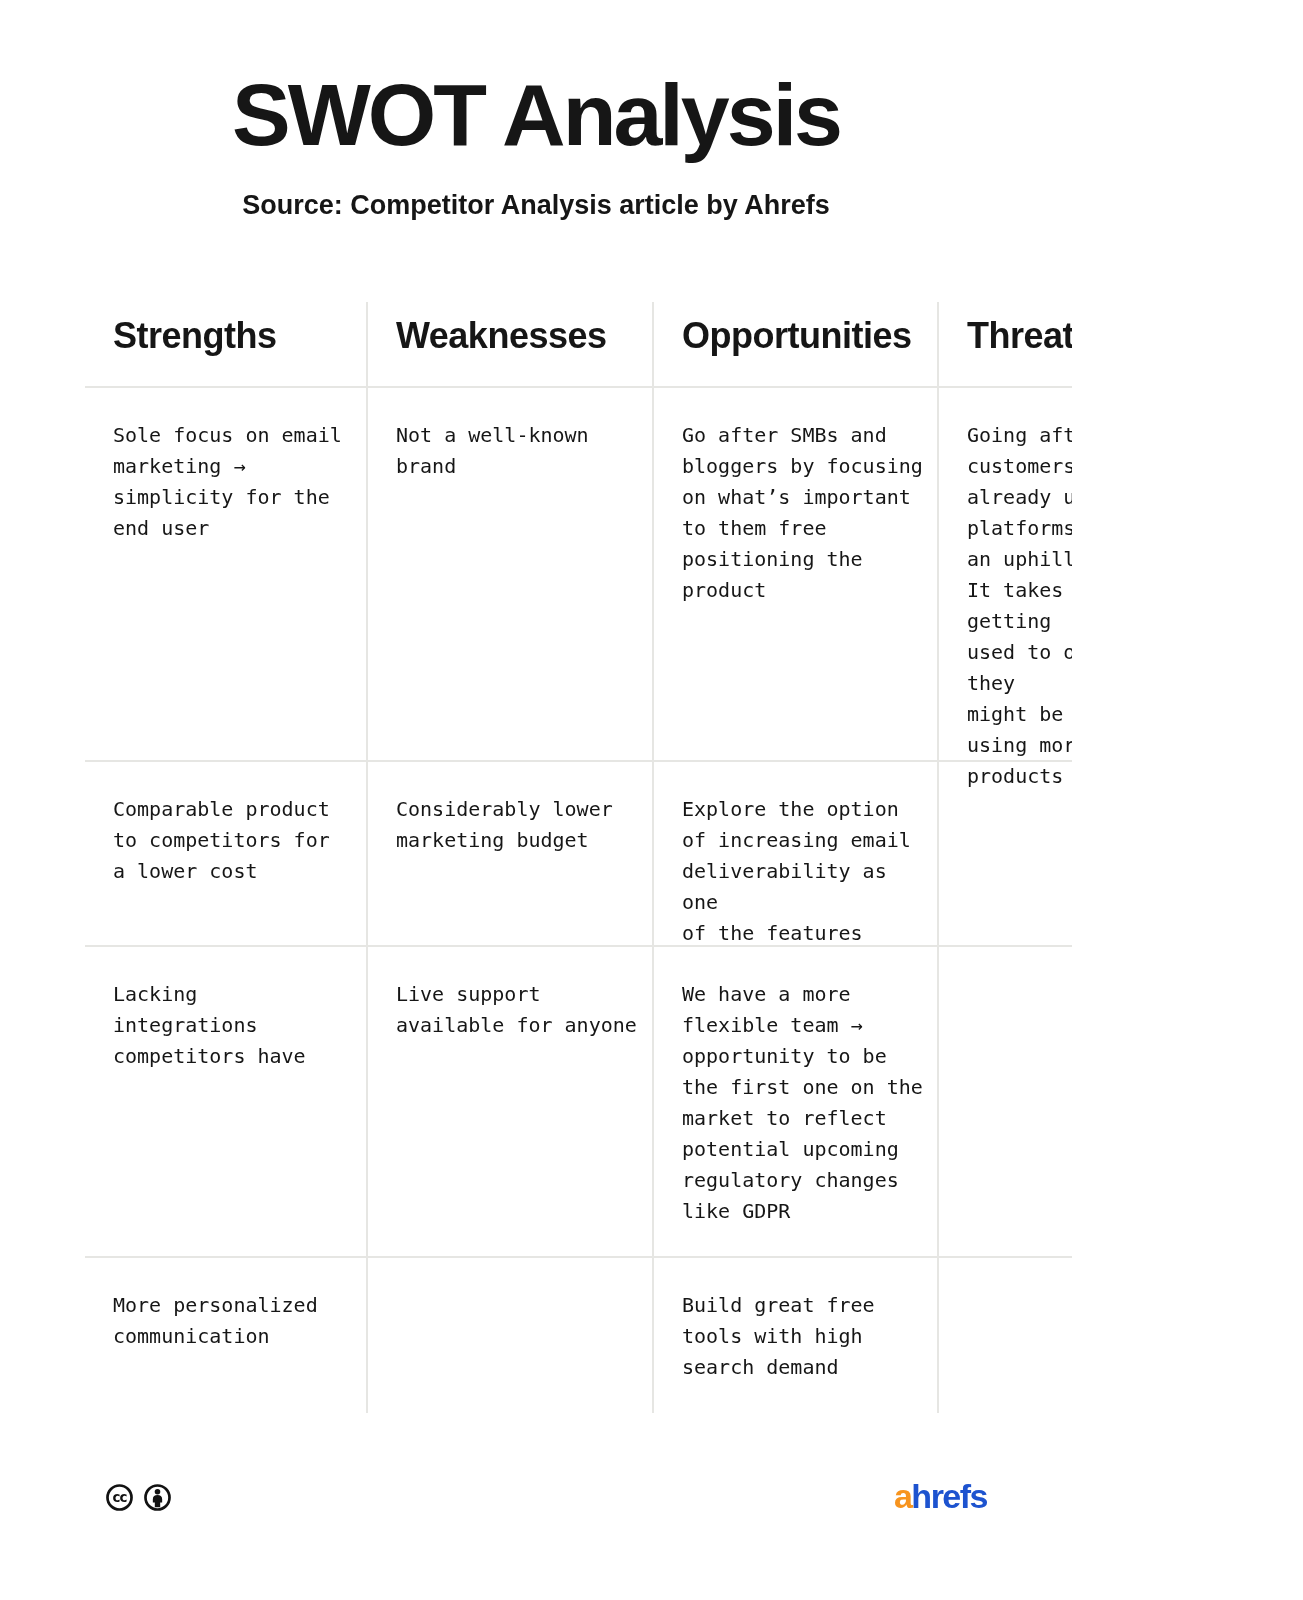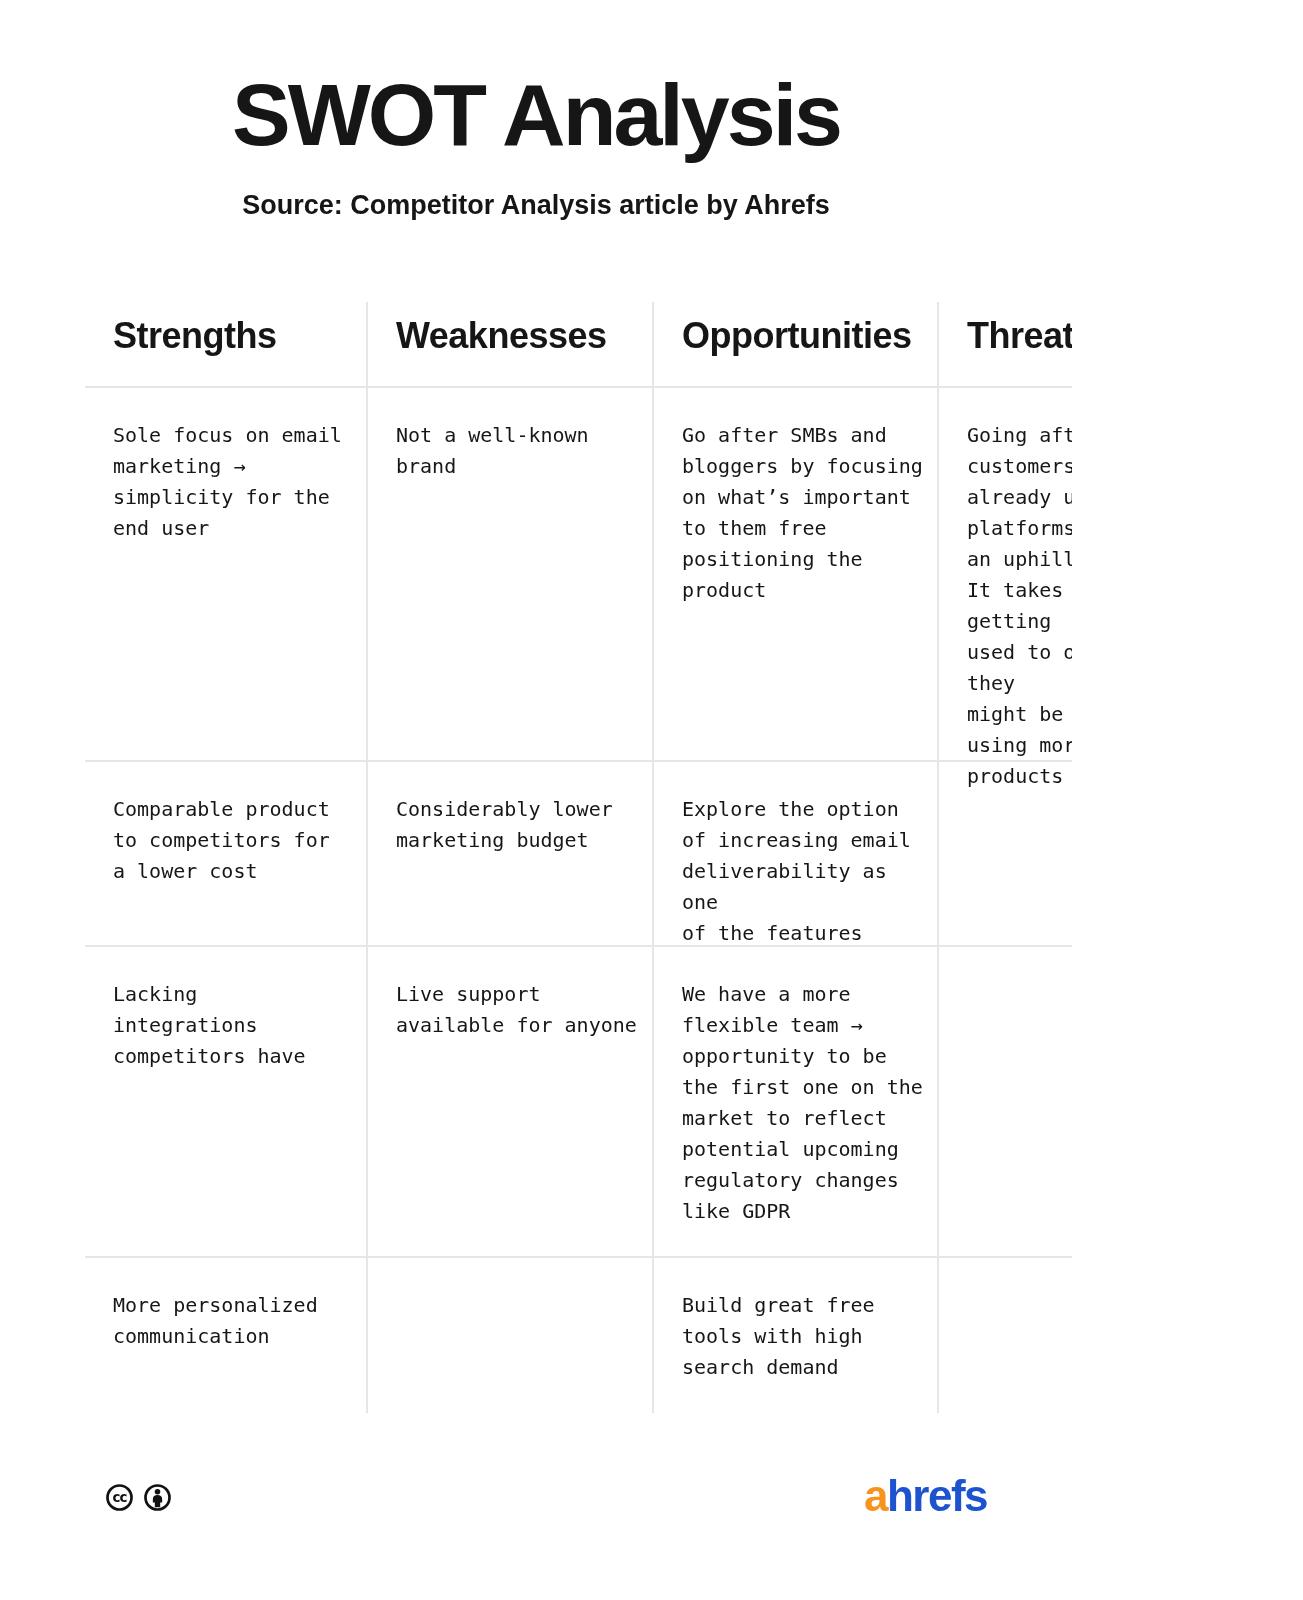--- a/index.html
+++ b/index.html
@@ -89,21 +89,21 @@
     font-weight:bold;
     font-size:13px;
     letter-spacing:-1px;
   }
   .logo{
     position:absolute;
     right:85px;
     top:1475px;
     font-family:"Liberation Sans", sans-serif;
     font-weight:bold;
-    font-size:44px;
+    font-size:34px;
     letter-spacing:-1.5px;
     line-height:42px;
   }
   .logo-a{color:var(--logo-orange,#f7941e);}
   .logo-rest{color:var(--logo-blue,#1d53cf);}
 </style>
 </head>
 <body>
 
 <div class="page">

